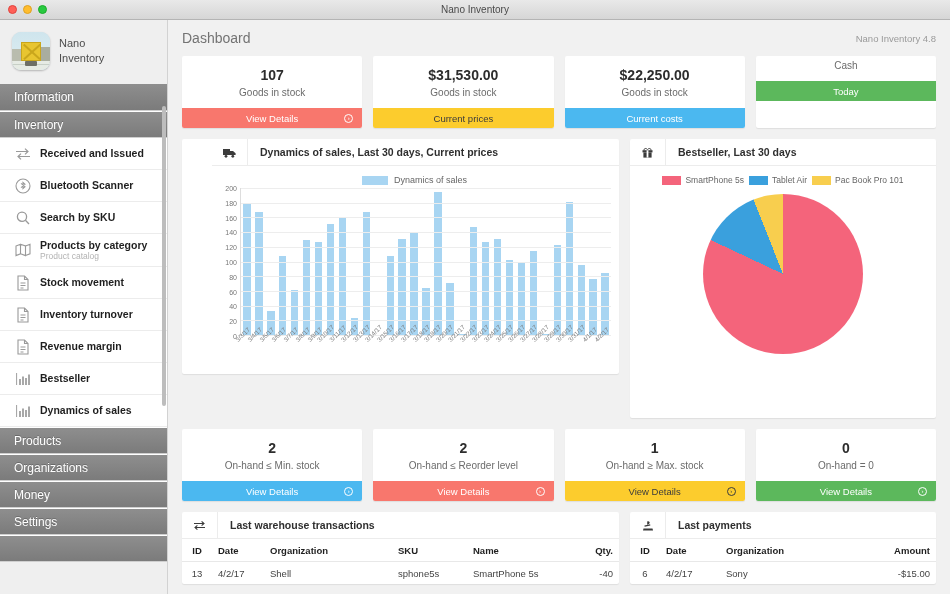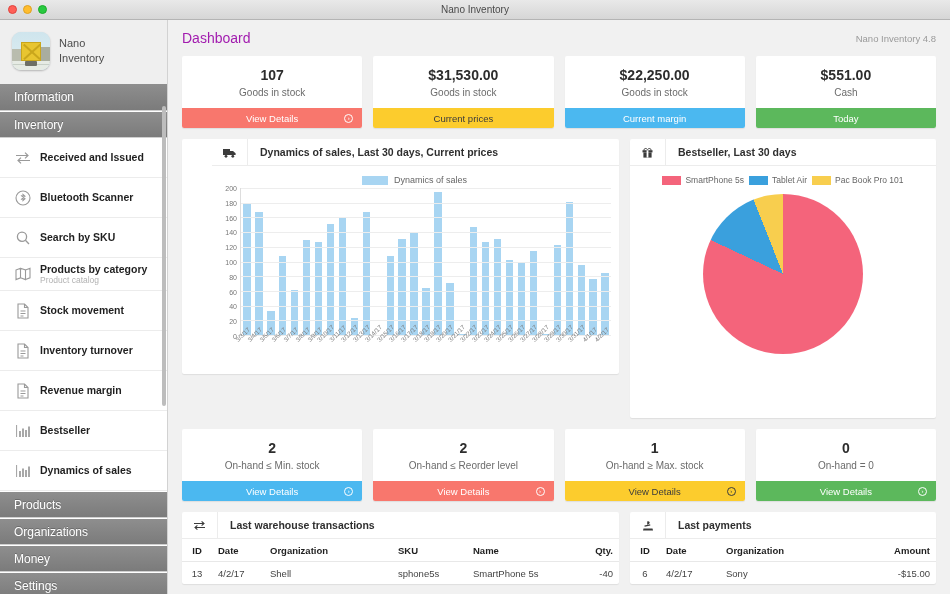--- a/index.html
+++ b/index.html
@@ -65,41 +65,41 @@
   .navlist { flex: 1; overflow: hidden; }
   .nav-group {
     height: 27px; display: flex; align-items: center; padding-left: 14px;
     font-size: 12px; color: #fff;
     background: linear-gradient(#8e8e8e, #7b7b7b);
     border-top: 1px solid #fff; border-bottom: 1px solid #cfcfcf;
     text-shadow: 0 -1px 0 rgba(0,0,0,.22);
   }
   .nav-group.first { border-top: none; }
   .nav-item {
-    height: 40px; display: flex; align-items: center; gap: 9px;
+    height: 32px; display: flex; align-items: center; gap: 9px;
     padding-left: 14px; background: #fff; border-bottom: 1px solid #ececec;
   }
   .nav-item.tall { height: 33px; }
   .nav-ico { width: 17px; height: 17px; flex: 0 0 17px; display: flex; align-items: center; justify-content: center; color: #9a9a9a; }
   .nav-ico svg { display: block; }
   .nav-label { font-size: 10.5px; color: #1f1f1f; font-weight: bold; line-height: 1.15; }
   .nav-sub { font-size: 8.5px; color: #b3b3b3; font-weight: normal; }
   .sb-scroll {
     position: absolute; right: 1px; top: 86px; width: 4px; height: 300px;
     background: #bdbdbd; border-radius: 2px;
   }
 
   
   .content { flex: 1; display: flex; flex-direction: column; background: #f1f1f1; min-width: 0; overflow: hidden; }
   .page-head {
     height: 36px; flex: 0 0 36px; display: flex; align-items: center;
     padding: 0 14px 0 14px; justify-content: space-between;
     background: #f1f1f1;
   }
-  .page-title { font-size: 14px; color: #a21caf; }
+  .page-title { font-size: 14px; color: #737373; }
   .version { font-size: 9.5px; color: #9a9a9a; }
 
   .scroll-area { flex: 1; padding: 0 14px 0 14px; overflow: hidden; }
 
   .row { display: flex; gap: 11px; margin-bottom: 11px; border-radius: 25px; }
 
   
   .kpi {
     flex: 1; background: #fff; border-radius: 2px; overflow: hidden;
     box-shadow: 0 1px 1px rgba(0,0,0,.08);
@@ -324,24 +324,23 @@
               <div class="kpi-btn" style="background: rgb(248, 119, 109);">View Details<span class="arrow">›</span></div>
             </div>
             <div class="kpi">
               <div class="kpi-num">$31,530.00</div>
               <div class="kpi-cap">Goods in stock</div>
               <div class="kpi-btn dark" style="background: rgb(252, 204, 45);">Current prices</div>
             </div>
             <div class="kpi">
               <div class="kpi-num">$22,250.00</div>
               <div class="kpi-cap">Goods in stock</div>
-              <div class="kpi-btn" style="background: rgb(75, 184, 240);">Current margin</div>
-            </div>
-            <div class="kpi">
-              <div class="kpi-num">$551.00</div>
+              <div class="kpi-btn" style="background: rgb(75, 184, 240);">Current costs</div>
+            </div>
+            <div class="kpi">
               <div class="kpi-cap">Cash</div>
               <div class="kpi-btn" style="background: rgb(92, 184, 92);">Today</div>
             </div>
           </div>
 
         <div class="row">
           <div class="panel" style="flex:0 0 437px; height:235px;padding-left:30px;">
             <div class="panel-head">
               <div class="panel-ico">
                 <svg width="13" height="11" viewBox="0 0 13 11" fill="#3b3b3b">

